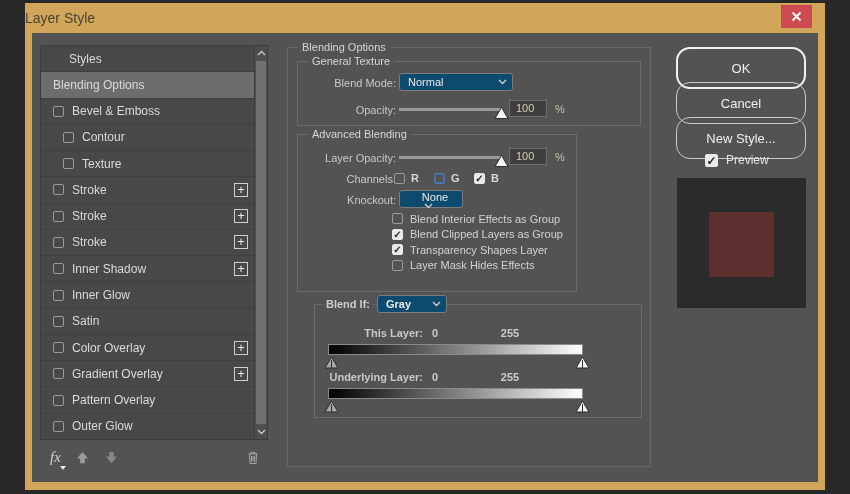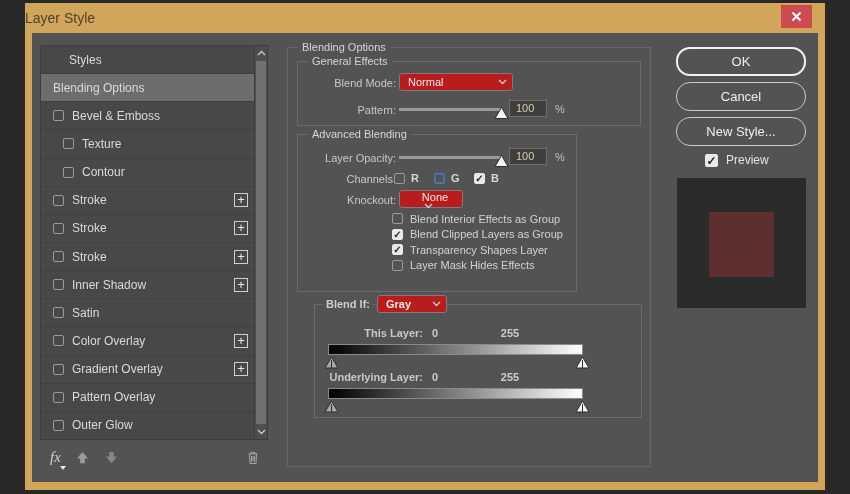--- a/index.html
+++ b/index.html
@@ -50,21 +50,21 @@
   .trash { margin-left:auto; margin-right:8px; }
 
   
   .groupbox { position:absolute; border:1px solid #6a6a6a; }
   .grouplabel { position:absolute; top:-7px; left:10px; background:var(--dlg,#535353); padding:0 4px; font-size:11px; color:#d6d6d6; white-space:nowrap; }
   .outerbox { left:255px; top:14px; width:364px; height:420px; border-color:#666; }
 
   .fieldlabel { position:absolute; font-size:11px; color:#c8c8c8; text-align:right; width:98px; left:0; white-space:nowrap; }
   .pctlabel { position:absolute; font-size:11px; color:#cbbfa4; }
 
-  .dropdown { position:absolute; height:18px; background:#b91c1c; border:1px solid #7c7c7c; border-radius:3px; display:flex; align-items:center; cursor:pointer; }
+  .dropdown { position:absolute; height:18px; background:#0c4a6e; border:1px solid #7c7c7c; border-radius:3px; display:flex; align-items:center; cursor:pointer; }
   .dd-value { font-size:11px; color:#e9e9e9; margin-left:8px; flex:1; white-space:nowrap; }
   .dd-chevron { margin-right:5px; flex:none; display:flex; }
 
   .numbox { position:absolute; width:38px; height:17px; background:#3f3f3f; border:1px solid #6e6e6e; font-size:11px; color:#d8cbae; line-height:15px; padding-left:6px; cursor:text; }
 
   .slider { position:absolute; height:3px; background:#9a9a9a; }
   .slider .thumb { position:absolute; top:-3px; cursor:pointer; }
 
   
   .opt-list { position:absolute; left:94px; top:76px; }
@@ -76,21 +76,21 @@
   .ch-label { font-size:11px; font-weight:bold; color:#d6d6d6; margin-left:6px; }
 
   
   .blendif-header { position:absolute; top:-10px; left:8px; display:flex; align-items:center; }
   .blendif-label { font-size:11px; color:#cdcdcd; background:var(--dlg,#535353); padding:0 3px; }
   .gradbar { position:absolute; height:11px; border:1px solid #8a8a8a; background:linear-gradient(to right,#000,#fff); }
   .bi-num { position:absolute; font-size:11px; color:#cdcdcd; text-align:center; }
   .bi-thumb { position:absolute; cursor:pointer; }
 
   
-  .pillbtn { position:absolute; left:644px; width:130px; height:29px; border:1px solid #c9c9c9; border-radius:14px; background:transparent; color:#efefef; font-size:13px; font-family:"Liberation Sans", sans-serif; display:flex; align-items:center; justify-content:center; cursor:pointer; }
+  .pillbtn { position:absolute; left:644px; width:130px; height:42px; border:1px solid #c9c9c9; border-radius:14px; background:transparent; color:#efefef; font-size:13px; font-family:"Liberation Sans", sans-serif; display:flex; align-items:center; justify-content:center; cursor:pointer; }
   .pillbtn.default { border:2px solid #f2f2f2; }
   .preview-row { position:absolute; left:673px; top:120px; display:flex; align-items:center; cursor:pointer; }
   .preview-label { font-size:12px; color:#e3e3e3; margin-left:8px; }
   .swatch { position:absolute; left:645px; top:145px; width:129px; height:130px; background:var(--swatch-bg,#2b2b2b); }
   .swatch-red { position:absolute; left:32px; top:34px; width:65px; height:65px; background:var(--swatch-red,#5e2f2f); }
 </style>
 </head>
 <body>
 
 <div class="screen">
@@ -114,45 +114,49 @@
             </div>
             <div class="sb-item selected">
               <span class="sb-label" style="margin-left: 0px;">Blending Options</span>
             </div>
             <div class="sb-item">
               <span class="cb"></span>
               <span class="sb-label">Bevel &amp; Emboss</span>
             </div>
             <div class="sb-item indent">
               <span class="cb"></span>
+              <span class="sb-label">Contour</span>
+            </div>
+            <div class="sb-item indent">
+              <span class="cb"></span>
               <span class="sb-label">Texture</span>
             </div>
-            <div class="sb-item indent">
-              <span class="cb"></span>
-              <span class="sb-label">Contour</span>
-            </div>
             <div class="sb-item">
               <span class="cb"></span>
               <span class="sb-label">Stroke</span>
               <span class="plusbox">+</span>
             </div>
             <div class="sb-item">
               <span class="cb"></span>
               <span class="sb-label">Stroke</span>
               <span class="plusbox">+</span>
             </div>
             <div class="sb-item">
               <span class="cb"></span>
               <span class="sb-label">Stroke</span>
               <span class="plusbox">+</span>
             </div>
             <div class="sb-item">
               <span class="cb"></span>
               <span class="sb-label">Inner Shadow</span>
               <span class="plusbox">+</span>
+            </div>
+            <div class="sb-item">
+              <span class="cb"></span>
+              <span class="sb-label">Inner Glow</span>
             </div>
             <div class="sb-item">
               <span class="cb"></span>
               <span class="sb-label">Satin</span>
             </div>
             <div class="sb-item">
               <span class="cb"></span>
               <span class="sb-label">Color Overlay</span>
               <span class="plusbox">+</span>
             </div>
@@ -204,31 +208,31 @@
           <svg width="14" height="15" viewBox="0 0 14 15">
             <path d="M2.5 4 H11.5 M5 4 V2.5 H9 V4 M3.5 4 L4 13.5 H10 L10.5 4 M5.5 6 V11.5 M7 6 V11.5 M8.5 6 V11.5" stroke="#a5a5a5" stroke-width="1" fill="none"></path>
           </svg>
         </span>
       </div>
 
       <div class="groupbox outerbox">
         <span class="grouplabel">Blending Options</span>
 
         <div class="groupbox" style="left:9px; top:13px; width:344px; height:65px;">
-          <span class="grouplabel">General Effects</span>
+          <span class="grouplabel">General Texture</span>
           <span class="fieldlabel" style="top:15px;">Blend Mode:</span>
           <div class="dropdown" style="left:101px; top:11px; width:114px;">
             <span class="dd-value">Normal</span>
             <span class="dd-chevron">
               <svg width="9" height="6" viewBox="0 0 9 6">
                   <path d="M1 1 L4.5 4.5 L8 1" stroke="#cfcfcf" stroke-width="1.3" fill="none"></path>
                 </svg>
             </span>
           </div>
-          <span class="fieldlabel" style="top:42px;">Pattern:</span>
+          <span class="fieldlabel" style="top:42px;">Opacity:</span>
           <div class="slider" style="left:101px; top:46px; width:104px;">
             <span class="thumb" style="right:-6px;">
               <svg width="15" height="12" viewBox="0 0 15 12">
                   <path d="M7.5 0.5 L14 11.5 L1 11.5 Z" fill="#f5f5f5" stroke="#2e2e2e"></path>
                 </svg>
             </span>
           </div>
           <div class="numbox" style="left:211px; top:38px;">100</div>
           <span class="pctlabel" style="left:257px; top:41px;">%</span>
         </div>

